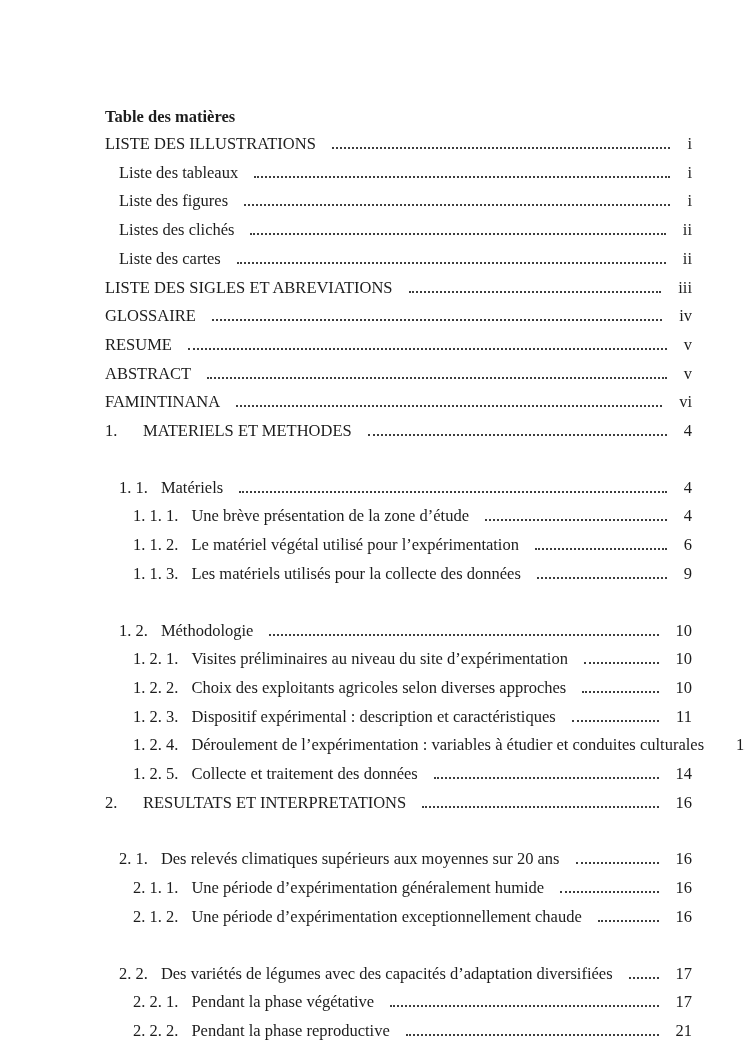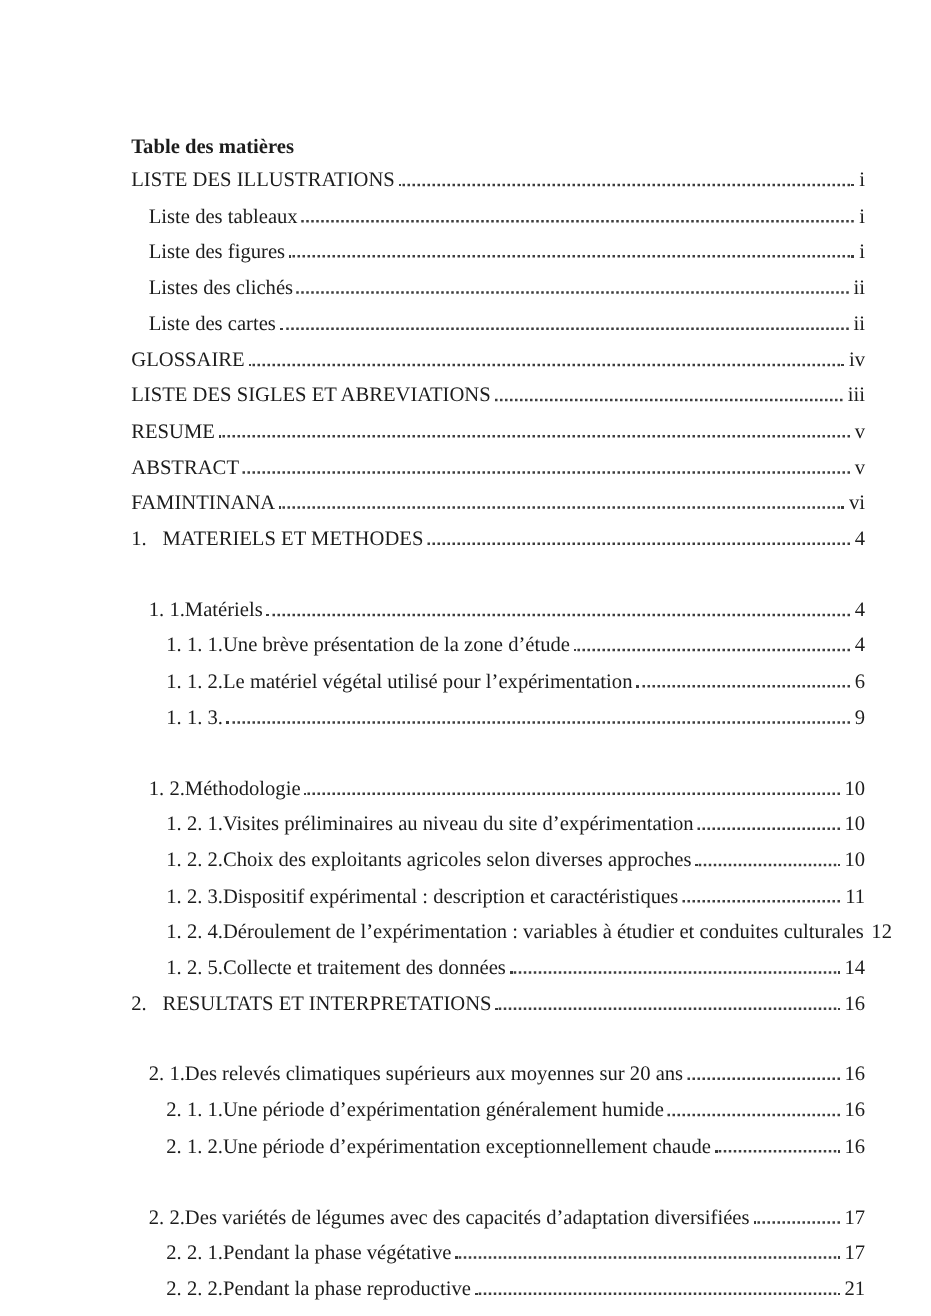--- a/index.html
+++ b/index.html
@@ -25,20 +25,21 @@
     line-height: 26px;
   }
   .toc-list {
     width: 100%;
   }
   .row {
     display: flex;
     align-items: baseline;
     line-height: 28.7px;
     white-space: nowrap;
+    gap: 13px;
   }
   .row.level-1 { padding-left: 14px; text-align: right; }
   .row.level-2 { padding-left: 28px; text-align: center; }
   .num { flex: none; display: inline-block; }
   .level-0 .num { min-width: 25px; }
   .level-1 .num { min-width: 27px; margin-top: 28px; }
   .level-2 .num { min-width: 30px; }
   .label { flex: none; }
   .leader {
     flex: 1 1 auto;
@@ -87,29 +88,29 @@
     <span class="pagenum">ii</span>
   </div>
       <div class="row level-1">
 
     <span class="label">Liste des cartes</span>
     <span class="leader"></span>
     <span class="pagenum">ii</span>
   </div>
       <div class="row level-0">
 
+    <span class="label">LISTE DES SIGLES ET ABREVIATIONS</span>
+    <span class="leader"></span>
+    <span class="pagenum">iii</span>
+  </div>
+      <div class="row level-0">
+
     <span class="label">GLOSSAIRE</span>
     <span class="leader"></span>
     <span class="pagenum">iv</span>
-  </div>
-      <div class="row level-0">
-
-    <span class="label">LISTE DES SIGLES ET ABREVIATIONS</span>
-    <span class="leader"></span>
-    <span class="pagenum">iii</span>
   </div>
       <div class="row level-0">
 
     <span class="label">RESUME</span>
     <span class="leader"></span>
     <span class="pagenum">v</span>
   </div>
       <div class="row level-0">
 
     <span class="label">ABSTRACT</span>
@@ -141,20 +142,21 @@
     <span class="pagenum">4</span>
   </div>
       <div class="row level-2">
     <span class="num">1. 1. 2.</span>
     <span class="label">Le matériel végétal utilisé pour l’expérimentation</span>
     <span class="leader"></span>
     <span class="pagenum">6</span>
   </div>
       <div class="row level-2">
     <span class="num">1. 1. 3.</span>
+    <span class="label">Les matériels utilisés pour la collecte des données</span>
     <span class="leader"></span>
     <span class="pagenum">9</span>
   </div>
       <div class="row level-1">
     <span class="num">1. 2.</span>
     <span class="label">Méthodologie</span>
     <span class="leader"></span>
     <span class="pagenum">10</span>
   </div>
       <div class="row level-2">

